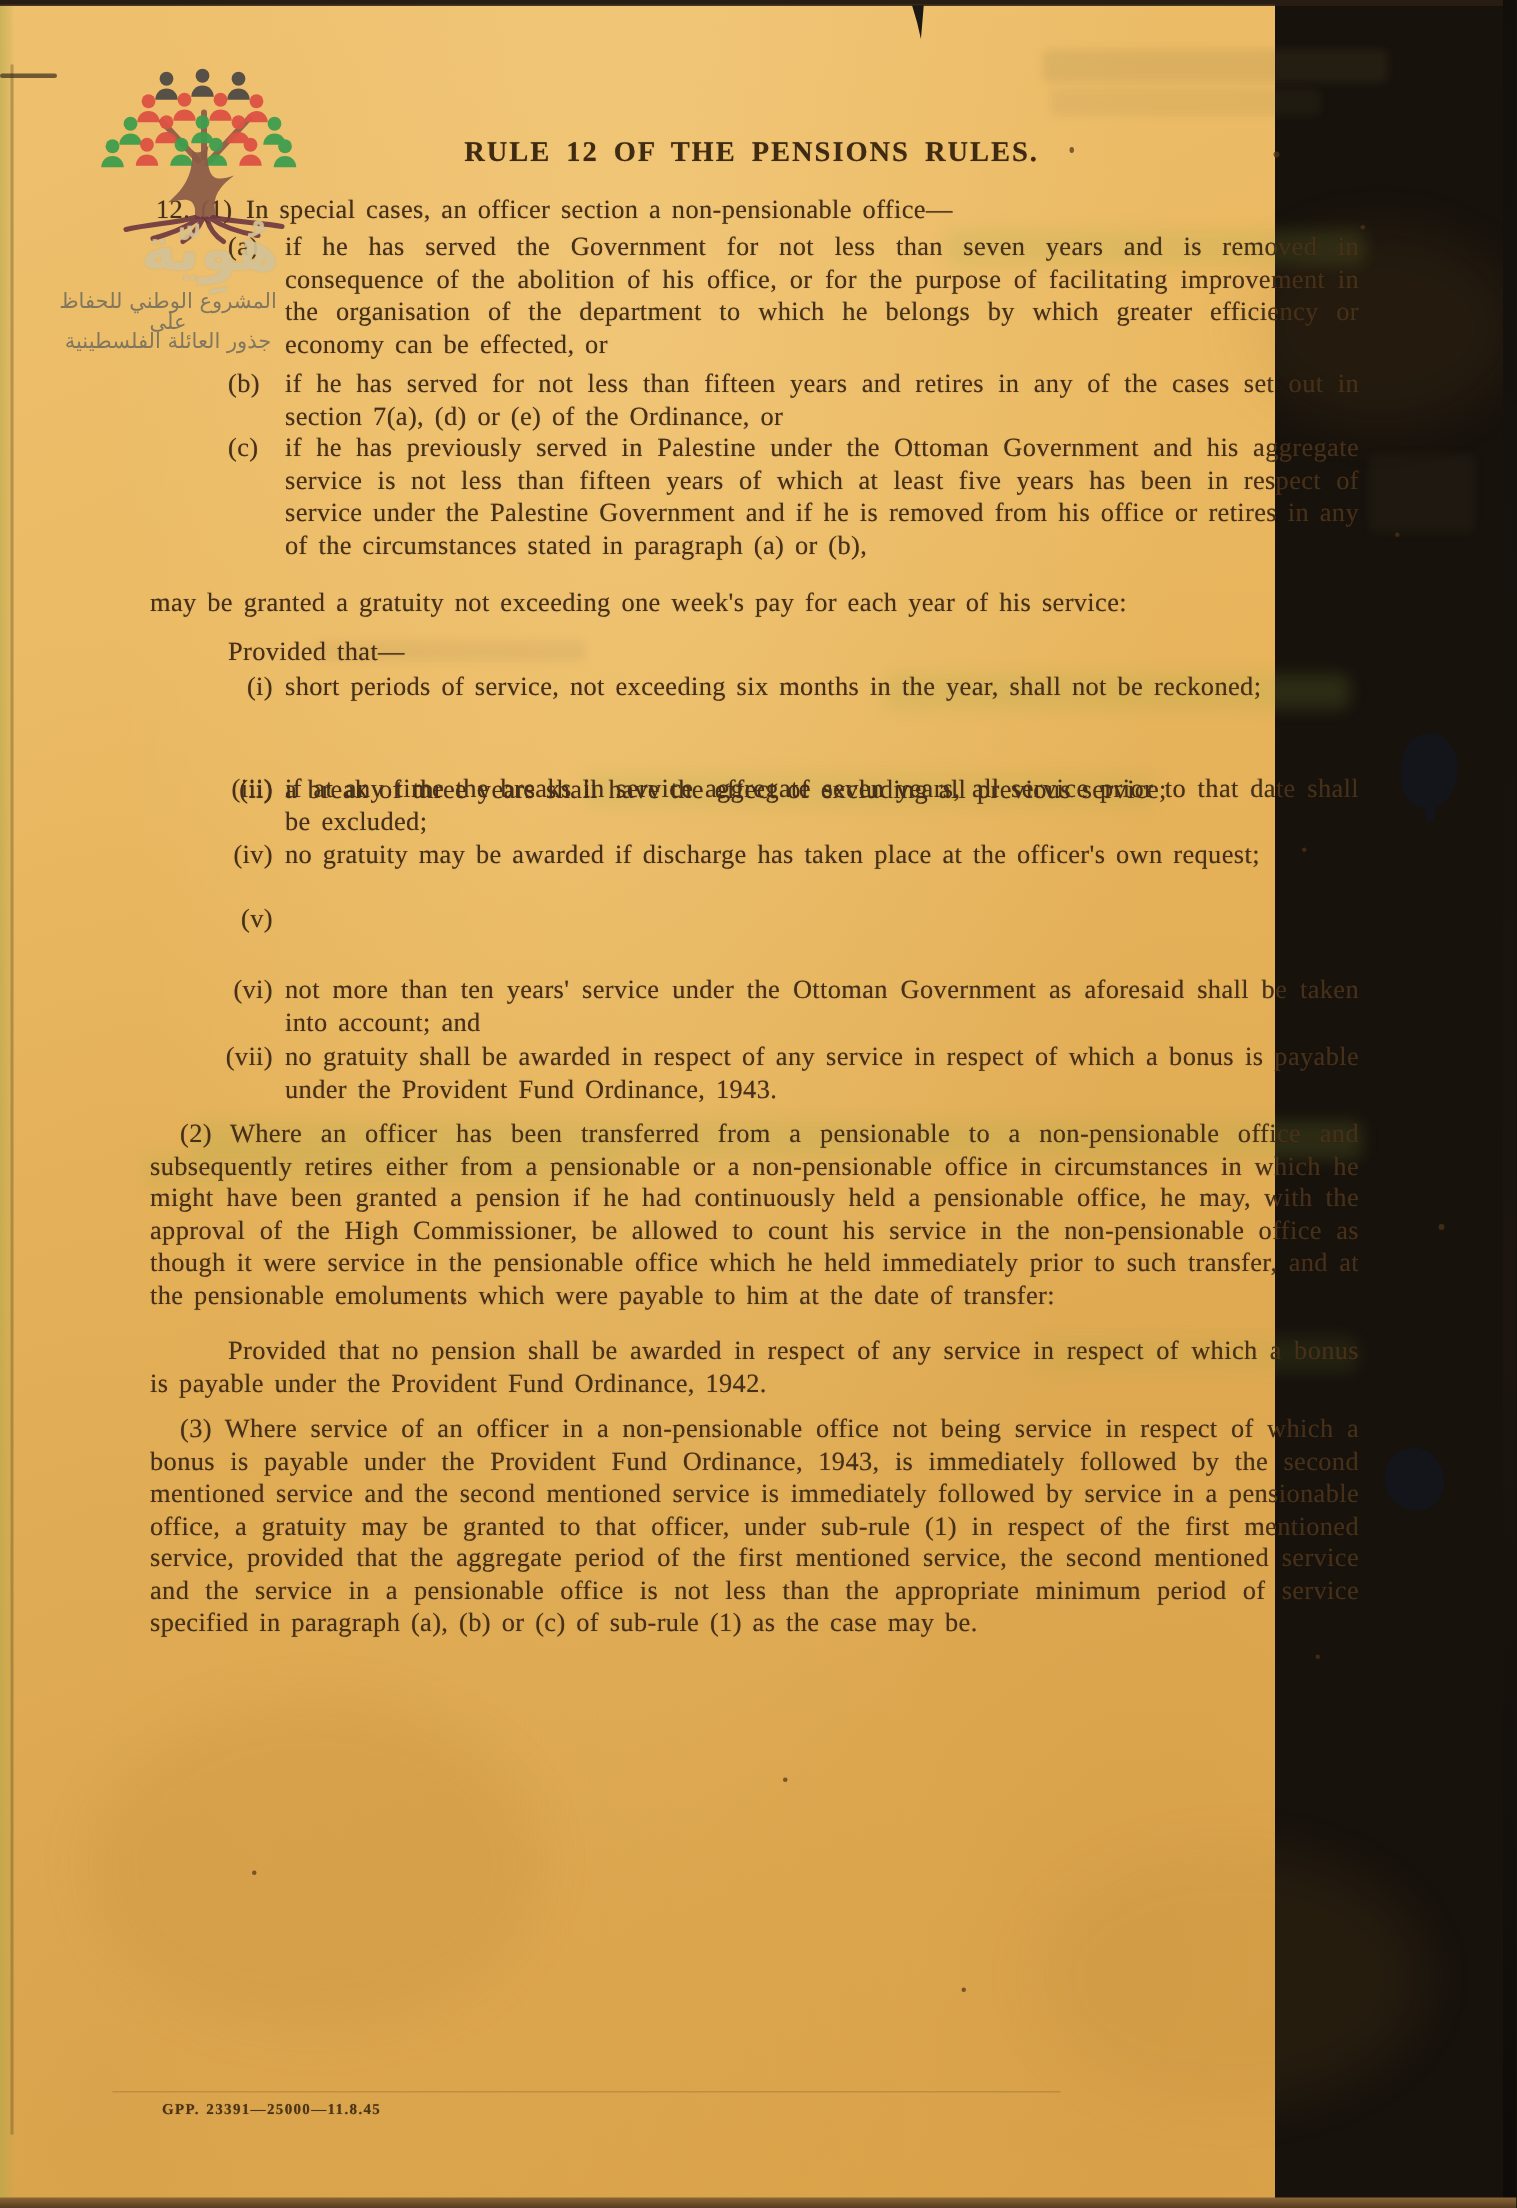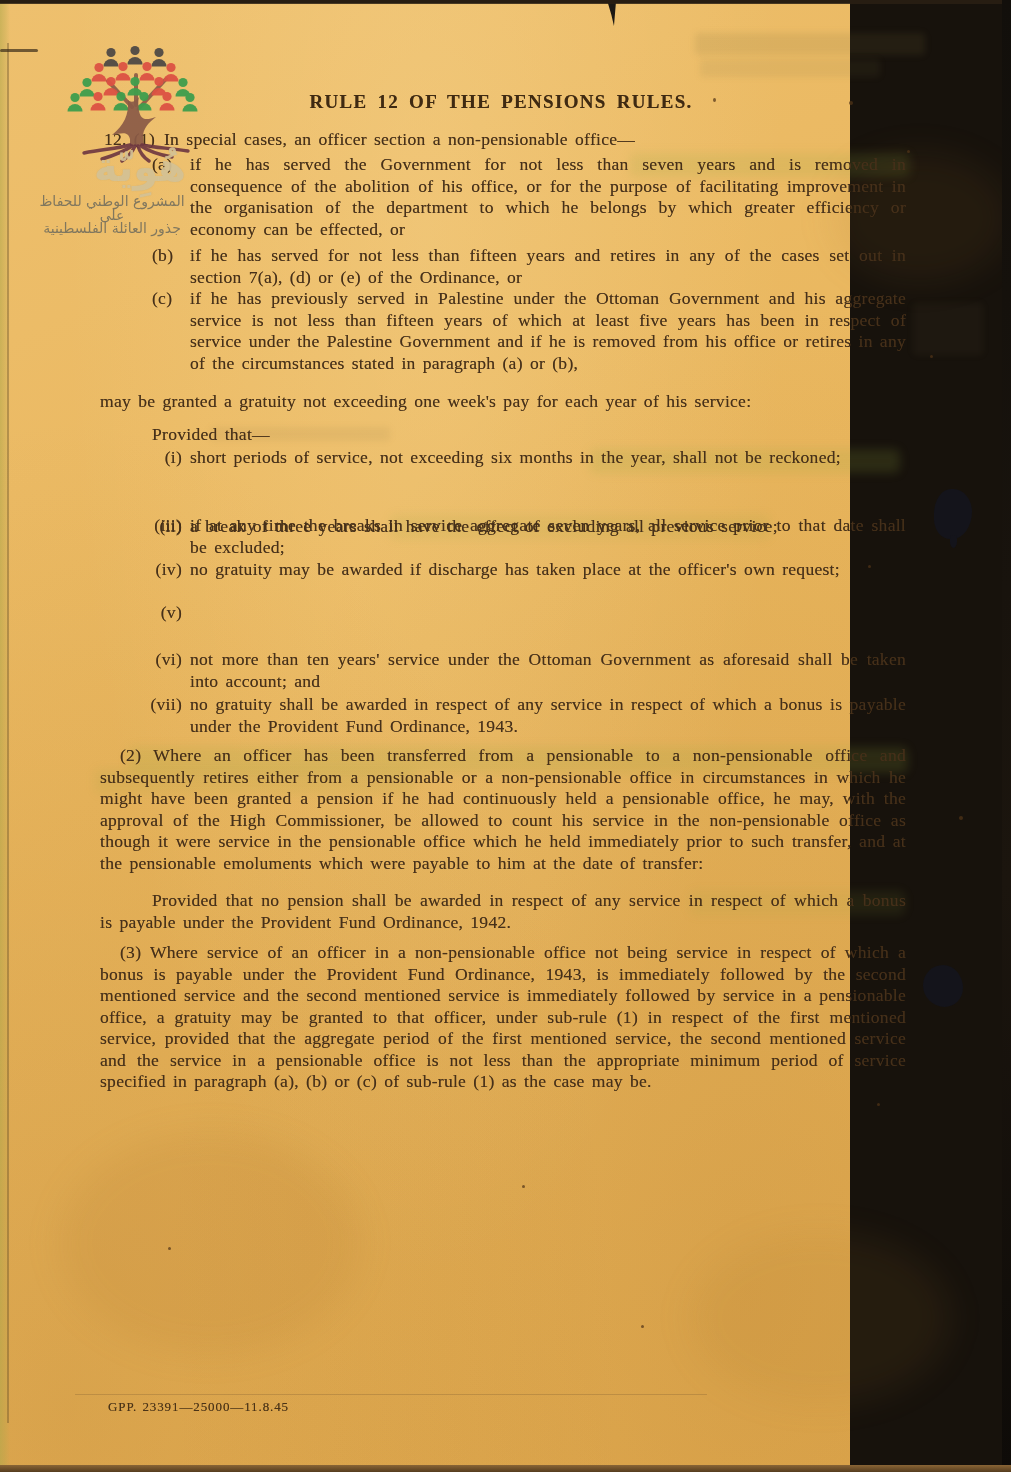--- a/index.html
+++ b/index.html
@@ -47,21 +47,21 @@
   .intro .rule-no{margin-right:7px;}
   .intro .sub-no{margin-right:9px;}
   .clause{left:152px;width:754px;padding-left:38px;box-sizing:border-box;}
   .clause .lbl{position:absolute;left:0;top:0;width:33px;text-align:left;}
   .grant{top:388px;left:100px;width:806px;}
   .provided1{top:421px;left:152px;width:600px;}
   .prov{left:138px;width:768px;padding-left:52px;box-sizing:border-box;}
   .prov .lbl{position:absolute;left:0;top:0;width:44px;text-align:right;}
   .para{left:100px;width:806px;text-indent:20px;}
   .proviso-para{left:100px;width:806px;text-indent:52px;}
-  .imprint{top:1393px;left:108px;font-size:13px;font-weight:400;letter-spacing:.9px;
+  .imprint{top:1393px;left:108px;font-size:10px;font-weight:700;letter-spacing:.9px;
     color:#4a3317;word-spacing:1px;}
   .footer-line{position:absolute;left:75px;top:1391px;width:632px;height:1px;background:rgba(130,95,50,.32);}
   
   #logo{position:absolute;left:40px;top:38px;width:200px;height:195px;}
   #logo svg{position:absolute;left:10px;top:4px;}
   .calligraphy{position:absolute;left:34px;top:104px;width:132px;text-align:center;
     font-family:"DejaVu Sans",sans-serif;font-weight:700;font-size:40px;line-height:44px;
     color:rgba(214,196,152,.85);text-shadow:0 0 1px rgba(180,160,120,.5);direction:rtl;}
   .org-name{position:absolute;left:-12px;top:154px;width:168px;text-align:center;
     font-family:"DejaVu Sans",sans-serif;font-size:14px;line-height:13.5px;

